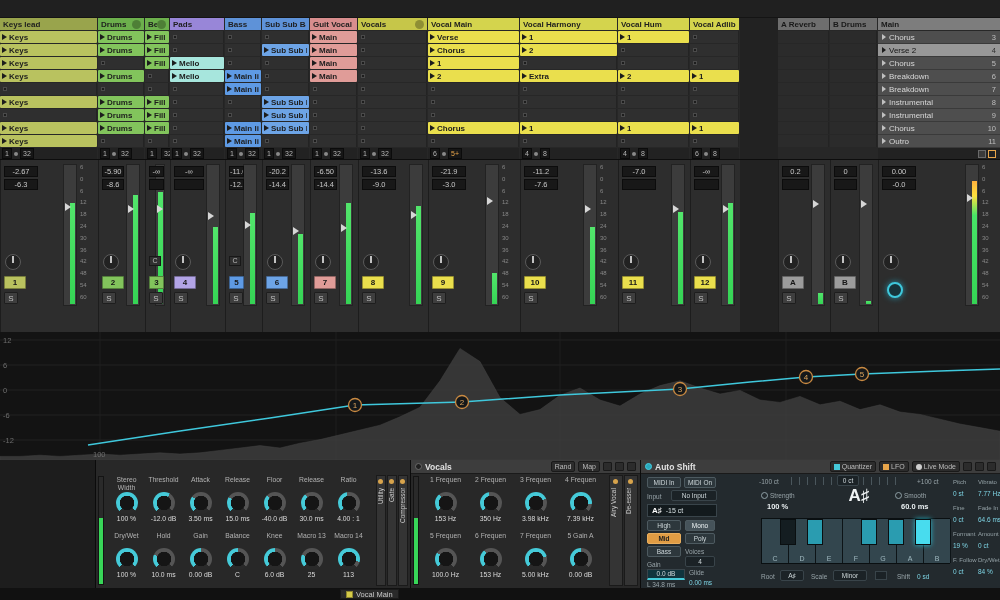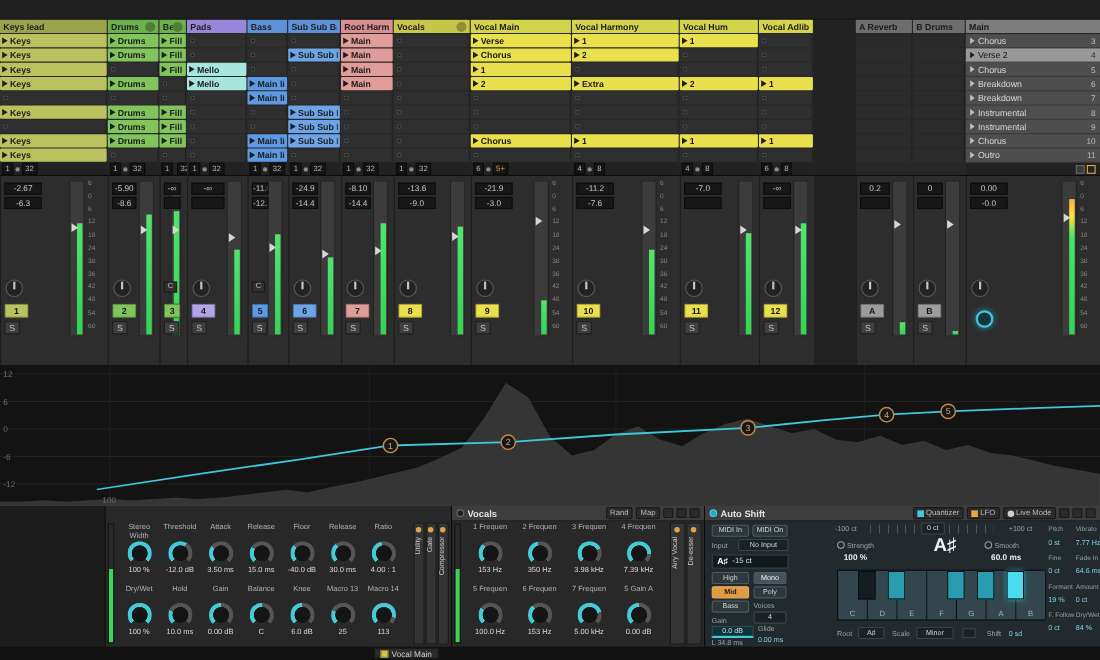--- a/index.html
+++ b/index.html
@@ -337,21 +337,21 @@
       </div>
       <div class="s-slot" style="left: 262px; top: 135px; width: 47px; height: 12px;">
         <div class="s-stopsq"></div>
       </div>
       <div class="s-stoprow" style="left: 262px; top: 148px; width: 47px; height: 11px;">
         <div class="s-sbox">1</div>
         <div class="s-dot"></div>
         <div class="s-sbox">32</div>
       </div>
       <div class="s-hdr" style="left: 310px; top: 18px; width: 47px; height: 12px; background: rgb(216, 142, 142);">
-        <div class="s-hdr-name">Root Harm</div>
+        <div class="s-hdr-name">Guit Vocal</div>
       </div>
       <div class="s-clip" style="left: 310px; top: 31px; width: 47px; height: 12px; background: rgb(224, 156, 152);">
         <div class="s-play"></div>
         <div class="s-clip-l">Main</div>
       </div>
       <div class="s-clip" style="left: 310px; top: 44px; width: 47px; height: 12px; background: rgb(224, 156, 152);">
         <div class="s-play"></div>
         <div class="s-clip-l">Main</div>
       </div>
       <div class="s-clip" style="left: 310px; top: 57px; width: 47px; height: 12px; background: rgb(224, 156, 152);">
@@ -724,34 +724,34 @@
         <div class="m-vbox" style="left: 3px; top: 19px; width: 15px;">-12.1</div>
         <div class="m-c" style="left: 3px; top: 96px;">C</div>
         <div class="m-num" style="left: 3px; top: 116px; width: 15px; height: 13px; background: rgb(94, 154, 228);">5</div>
         <div class="m-s" style="left: 3px; top: 132px; width: 14px; height: 12px;">S</div>
       </div>
       <div class="m-strip" style="left: 262px; width: 48px;">
         <div class="m-lane" style="left: 28px; top: 4px; width: 14px; height: 142px;">
           <div class="m-meter" style="height: 70px;"></div>
           <div class="m-fader" style="top: 62px;"></div>
         </div>
-        <div class="m-vbox" style="left: 3px; top: 6px; width: 23px;">-24.9</div>
+        <div class="m-vbox" style="left: 3px; top: 6px; width: 23px;">-20.2</div>
         <div class="m-vbox" style="left: 3px; top: 19px; width: 23px;">-14.4</div>
         <div class="m-pan" style="left: 4px; top: 94px;">
           <div class="m-pan-t"></div>
         </div>
         <div class="m-num" style="left: 3px; top: 116px; width: 22px; height: 13px; background: rgb(109, 164, 230);">6</div>
         <div class="m-s" style="left: 3px; top: 132px; width: 14px; height: 12px;">S</div>
       </div>
       <div class="m-strip" style="left: 310px; width: 48px;">
         <div class="m-lane" style="left: 28px; top: 4px; width: 14px; height: 142px;">
           <div class="m-meter" style="height: 101px;"></div>
           <div class="m-fader" style="top: 59px;"></div>
         </div>
-        <div class="m-vbox" style="left: 3px; top: 6px; width: 23px;">-8.10</div>
+        <div class="m-vbox" style="left: 3px; top: 6px; width: 23px;">-6.50</div>
         <div class="m-vbox" style="left: 3px; top: 19px; width: 23px;">-14.4</div>
         <div class="m-pan" style="left: 4px; top: 94px;">
           <div class="m-pan-t"></div>
         </div>
         <div class="m-num" style="left: 3px; top: 116px; width: 22px; height: 13px; background: rgb(224, 156, 152);">7</div>
         <div class="m-s" style="left: 3px; top: 132px; width: 14px; height: 12px;">S</div>
       </div>
       <div class="m-strip" style="left: 358px; width: 70px;">
         <div class="m-lane" style="left: 50px; top: 4px; width: 14px; height: 142px;">
           <div class="m-meter" style="height: 98px;"></div>

